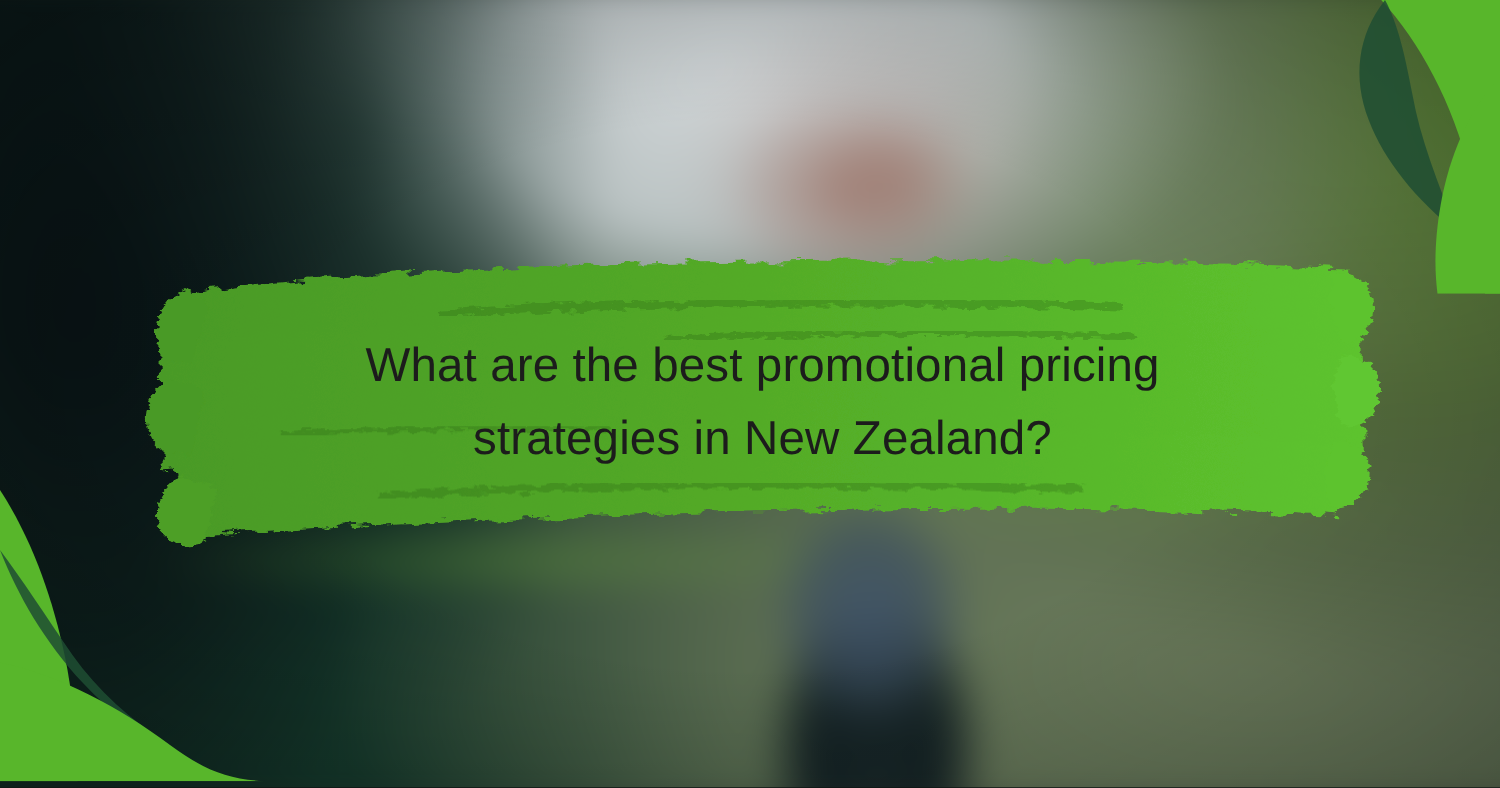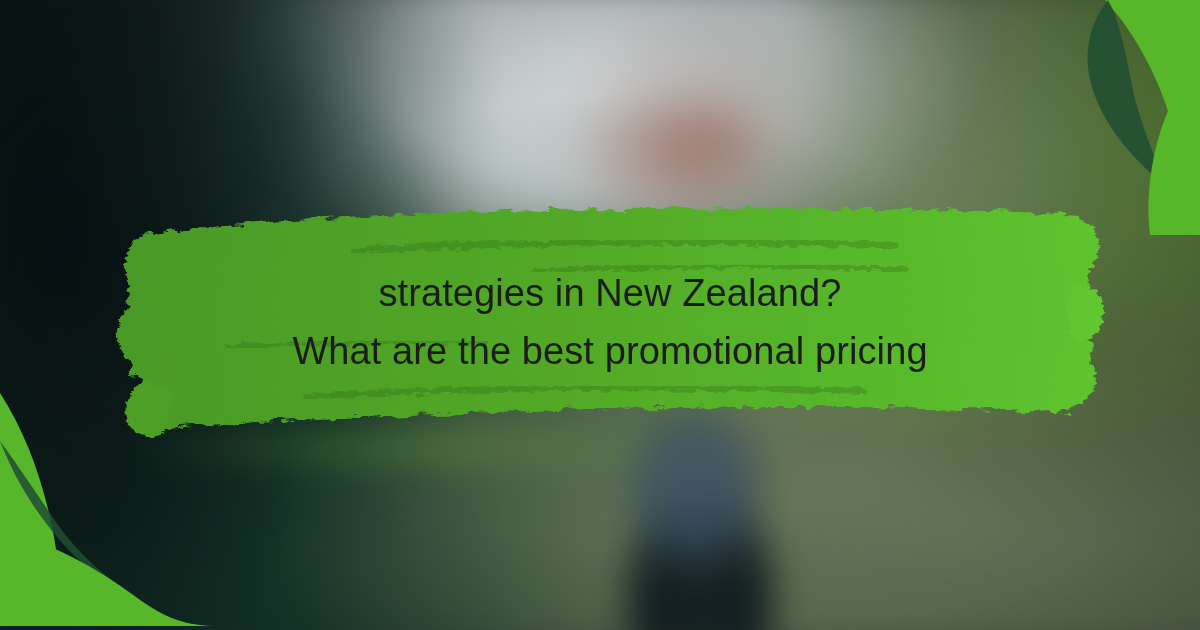--- a/index.html
+++ b/index.html
@@ -170,17 +170,17 @@
       <g opacity="0.32">
         <path d="M250 66 C400 56 620 54 790 60" stroke="#2f6a18" stroke-width="7" fill="none" stroke-linecap="round" filter="url(#roughSoft)"></path>
         <path d="M430 86 C560 80 700 80 800 84" stroke="#2f6a18" stroke-width="5" fill="none" stroke-linecap="round" filter="url(#roughSoft)"></path>
         <path d="M200 212 C340 202 560 200 760 206" stroke="#2f6a18" stroke-width="6" fill="none" stroke-linecap="round" filter="url(#roughSoft)"></path>
         <path d="M120 162 C200 158 300 156 380 158" stroke="#2f6a18" stroke-width="4" fill="none" stroke-linecap="round" filter="url(#roughSoft)"></path>
       </g>
     </svg>
   </div>
 
   <div class="headline">
+    <span class="headline-line">What are the best promotional pricing</span>
     <span class="headline-line">strategies in New Zealand?</span>
-    <span class="headline-line">What are the best promotional pricing</span>
   </div>
 
 </div>
 
 </body></html>

